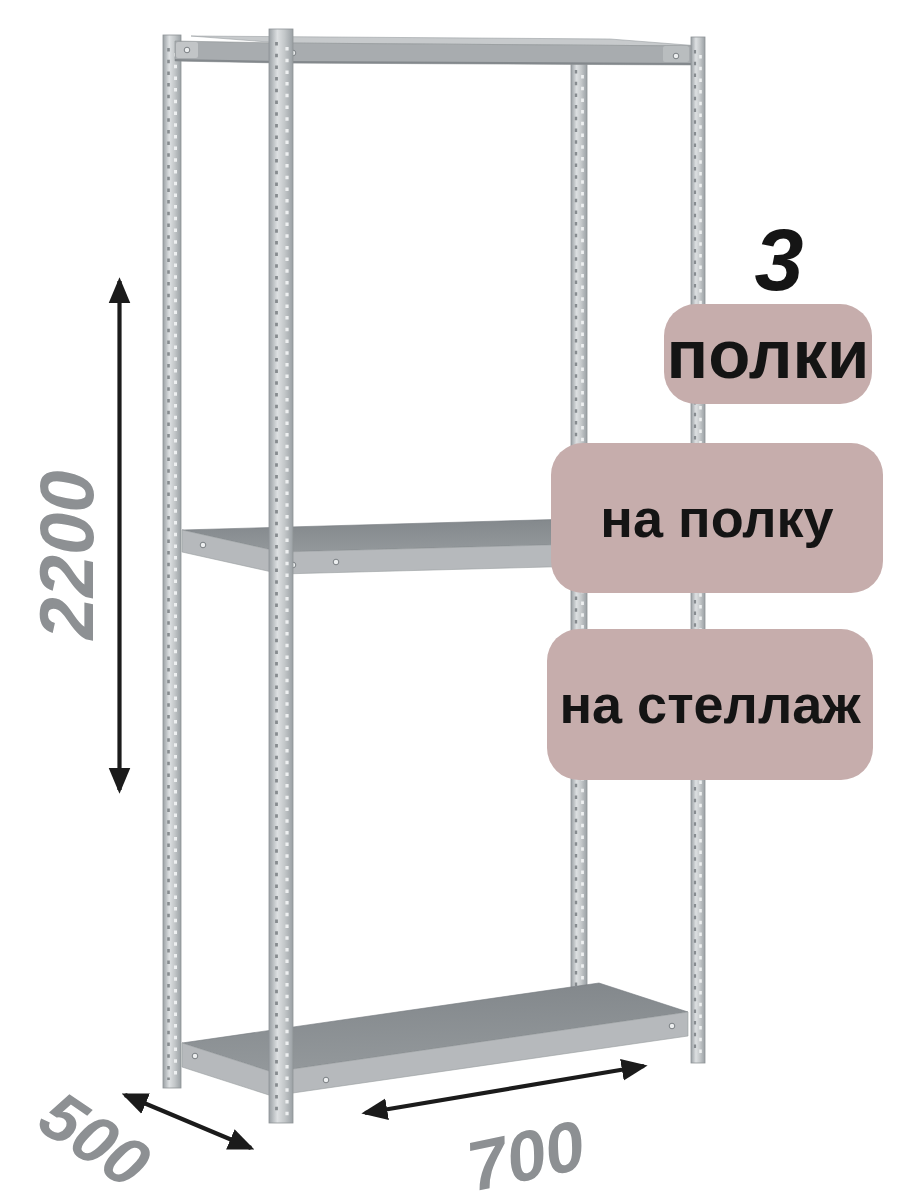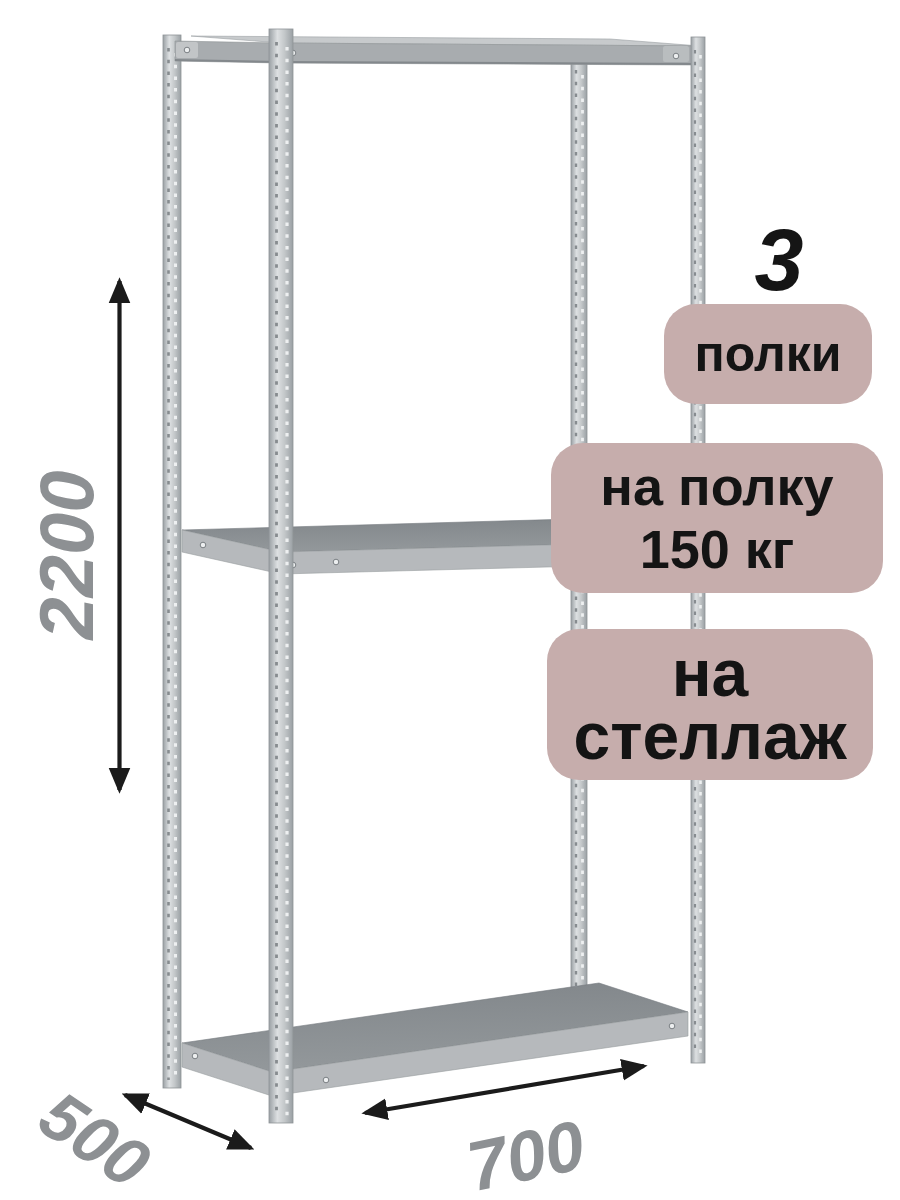--- a/index.html
+++ b/index.html
@@ -41,23 +41,23 @@
   }
 
   
   .badge{
     position:absolute;border-radius:32px;
     background:var(--c-badge-bg,#c6adac);
     color:var(--c-badge-text,#141414);
     font-weight:700;text-align:center;
     display:flex;flex-direction:column;align-items:center;justify-content:center;
   }
-  .badge-shelves{left:664px;top:304px;width:208px;height:100px;font-size:50px;}
+  .badge-shelves{left:664px;top:304px;width:208px;height:100px;font-size:69px;}
   .badge-shelf-load{left:551px;top:443px;width:332px;height:150px;font-size:54px;line-height:63px;}
-  .badge-rack-load{left:547px;top:629px;width:326px;height:151px;font-size:66px;line-height:63px;}
+  .badge-rack-load{left:547px;top:629px;width:326px;height:151px;font-size:54px;line-height:63px;}
   .badge-line{width:100%;}
 </style>
 </head>
 <body>
 
 <div class="canvas">
 
   <svg class="rack-svg" width="900" height="1200" viewBox="0 0 900 1200">
     <defs>
       <linearGradient id="postG" x1="0" y1="0" x2="1" y2="0">
@@ -141,20 +141,19 @@
   <div class="dim dim-width">700</div>
 
   <div class="shelf-number">3</div>
 
   <div class="badge badge-shelves">
     <span>полки</span>
   </div>
 
   <div class="badge badge-shelf-load">
     <div class="badge-line">на полку</div>
-    <div class="badge-line">150 кг</div>
   </div>
 
   <div class="badge badge-rack-load">
     <div class="badge-line">на стеллаж</div>
   </div>
 
 </div>
 
 </body></html>

